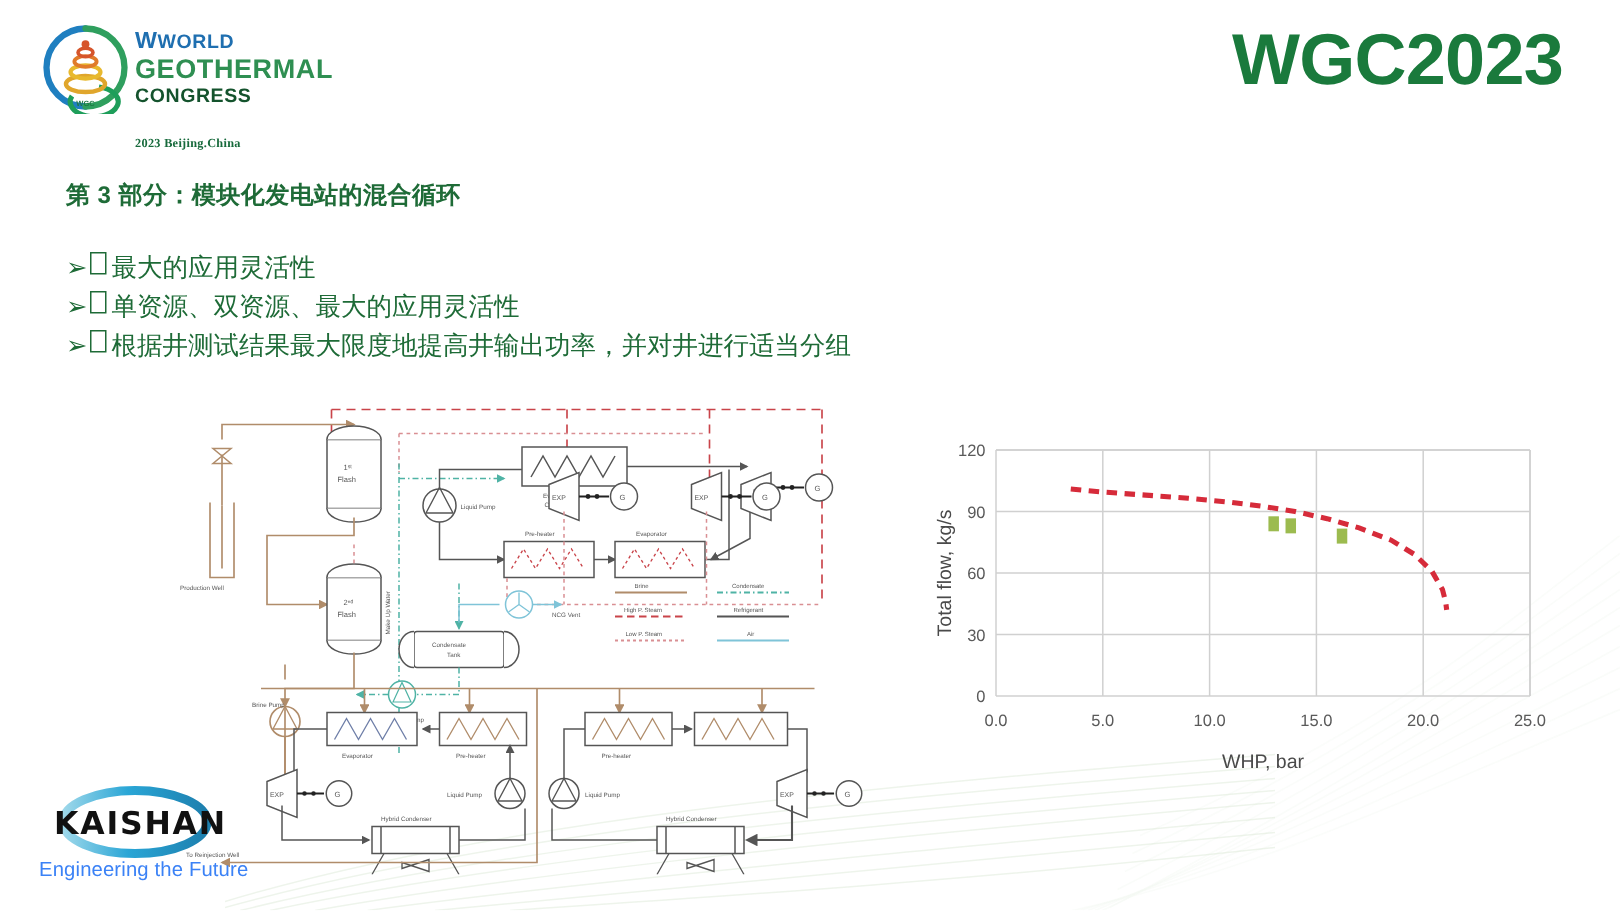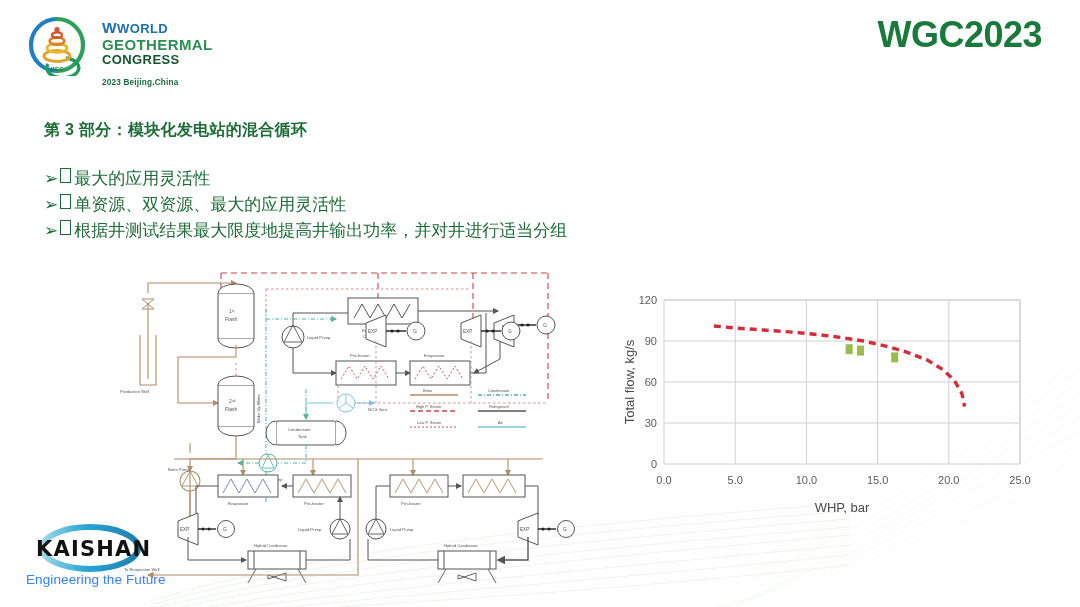--- a/index.html
+++ b/index.html
@@ -12,29 +12,29 @@
 
   
   .bg-deco{position:absolute;right:0;bottom:0;width:520px;height:250px;
     pointer-events:none;opacity:.55;}
   .bg-deco2{position:absolute;left:150px;bottom:0;width:700px;height:110px;
     pointer-events:none;opacity:.5;}
 
   
   .wgc-logo{position:absolute;left:26px;top:12px;width:150px;height:68px;}
   .logo-mark{position:absolute;left:0;top:2px;width:62px;height:62px;}
-  .logo-text{position:absolute;left:76px;top:7px;}
+  .logo-text{position:absolute;left:64px;top:7px;}
   .logo-line{font-weight:bold;letter-spacing:.4px;line-height:1.12;}
   .lg1{font-size:13px;color:#1f6fb0;}
-  .lg2{font-size:15px;color:#2f8f52;}
+  .lg2{font-size:18px;color:#2f8f52;}
   .lg3{font-size:13px;color:#14532d;}
-  .lg-sub{font-size:8.2px;font-weight:bold;color:#176a3c;margin-top:10px;letter-spacing:.2px;}
+  .lg-sub{font-size:8.2px;font-weight:bold;color:#176a3c;margin-top:20px;letter-spacing:.2px;font-family:Liberation Serif, serif;}
   .lg1 .cap,.lg2 .cap,.lg3 .cap{font-size:15.5px;}
 
-  .wgc-title{position:absolute;right:38px;top:17px;font-size:36px;font-weight:bold;
+  .wgc-title{position:absolute;right:38px;top:17px;font-size:48px;font-weight:bold;
     color:#1a7a3c;letter-spacing:-.5px;line-height:1;}
 
   
   .sec-title{position:absolute;left:44px;top:120px;font-size:16px;font-weight:bold;
     color:#1e6b37;letter-spacing:.3px;}
   .bullets{position:absolute;left:44px;top:166px;}
   .bullet{display:flex;align-items:flex-start;font-size:17px;color:#1e6b37;
     line-height:1.52;white-space:nowrap;}
   .bullet .mark{margin-right:0px;}
   .bullet .tofu{display:inline-block;width:9px;height:13px;border:1px solid #1e6b37;

